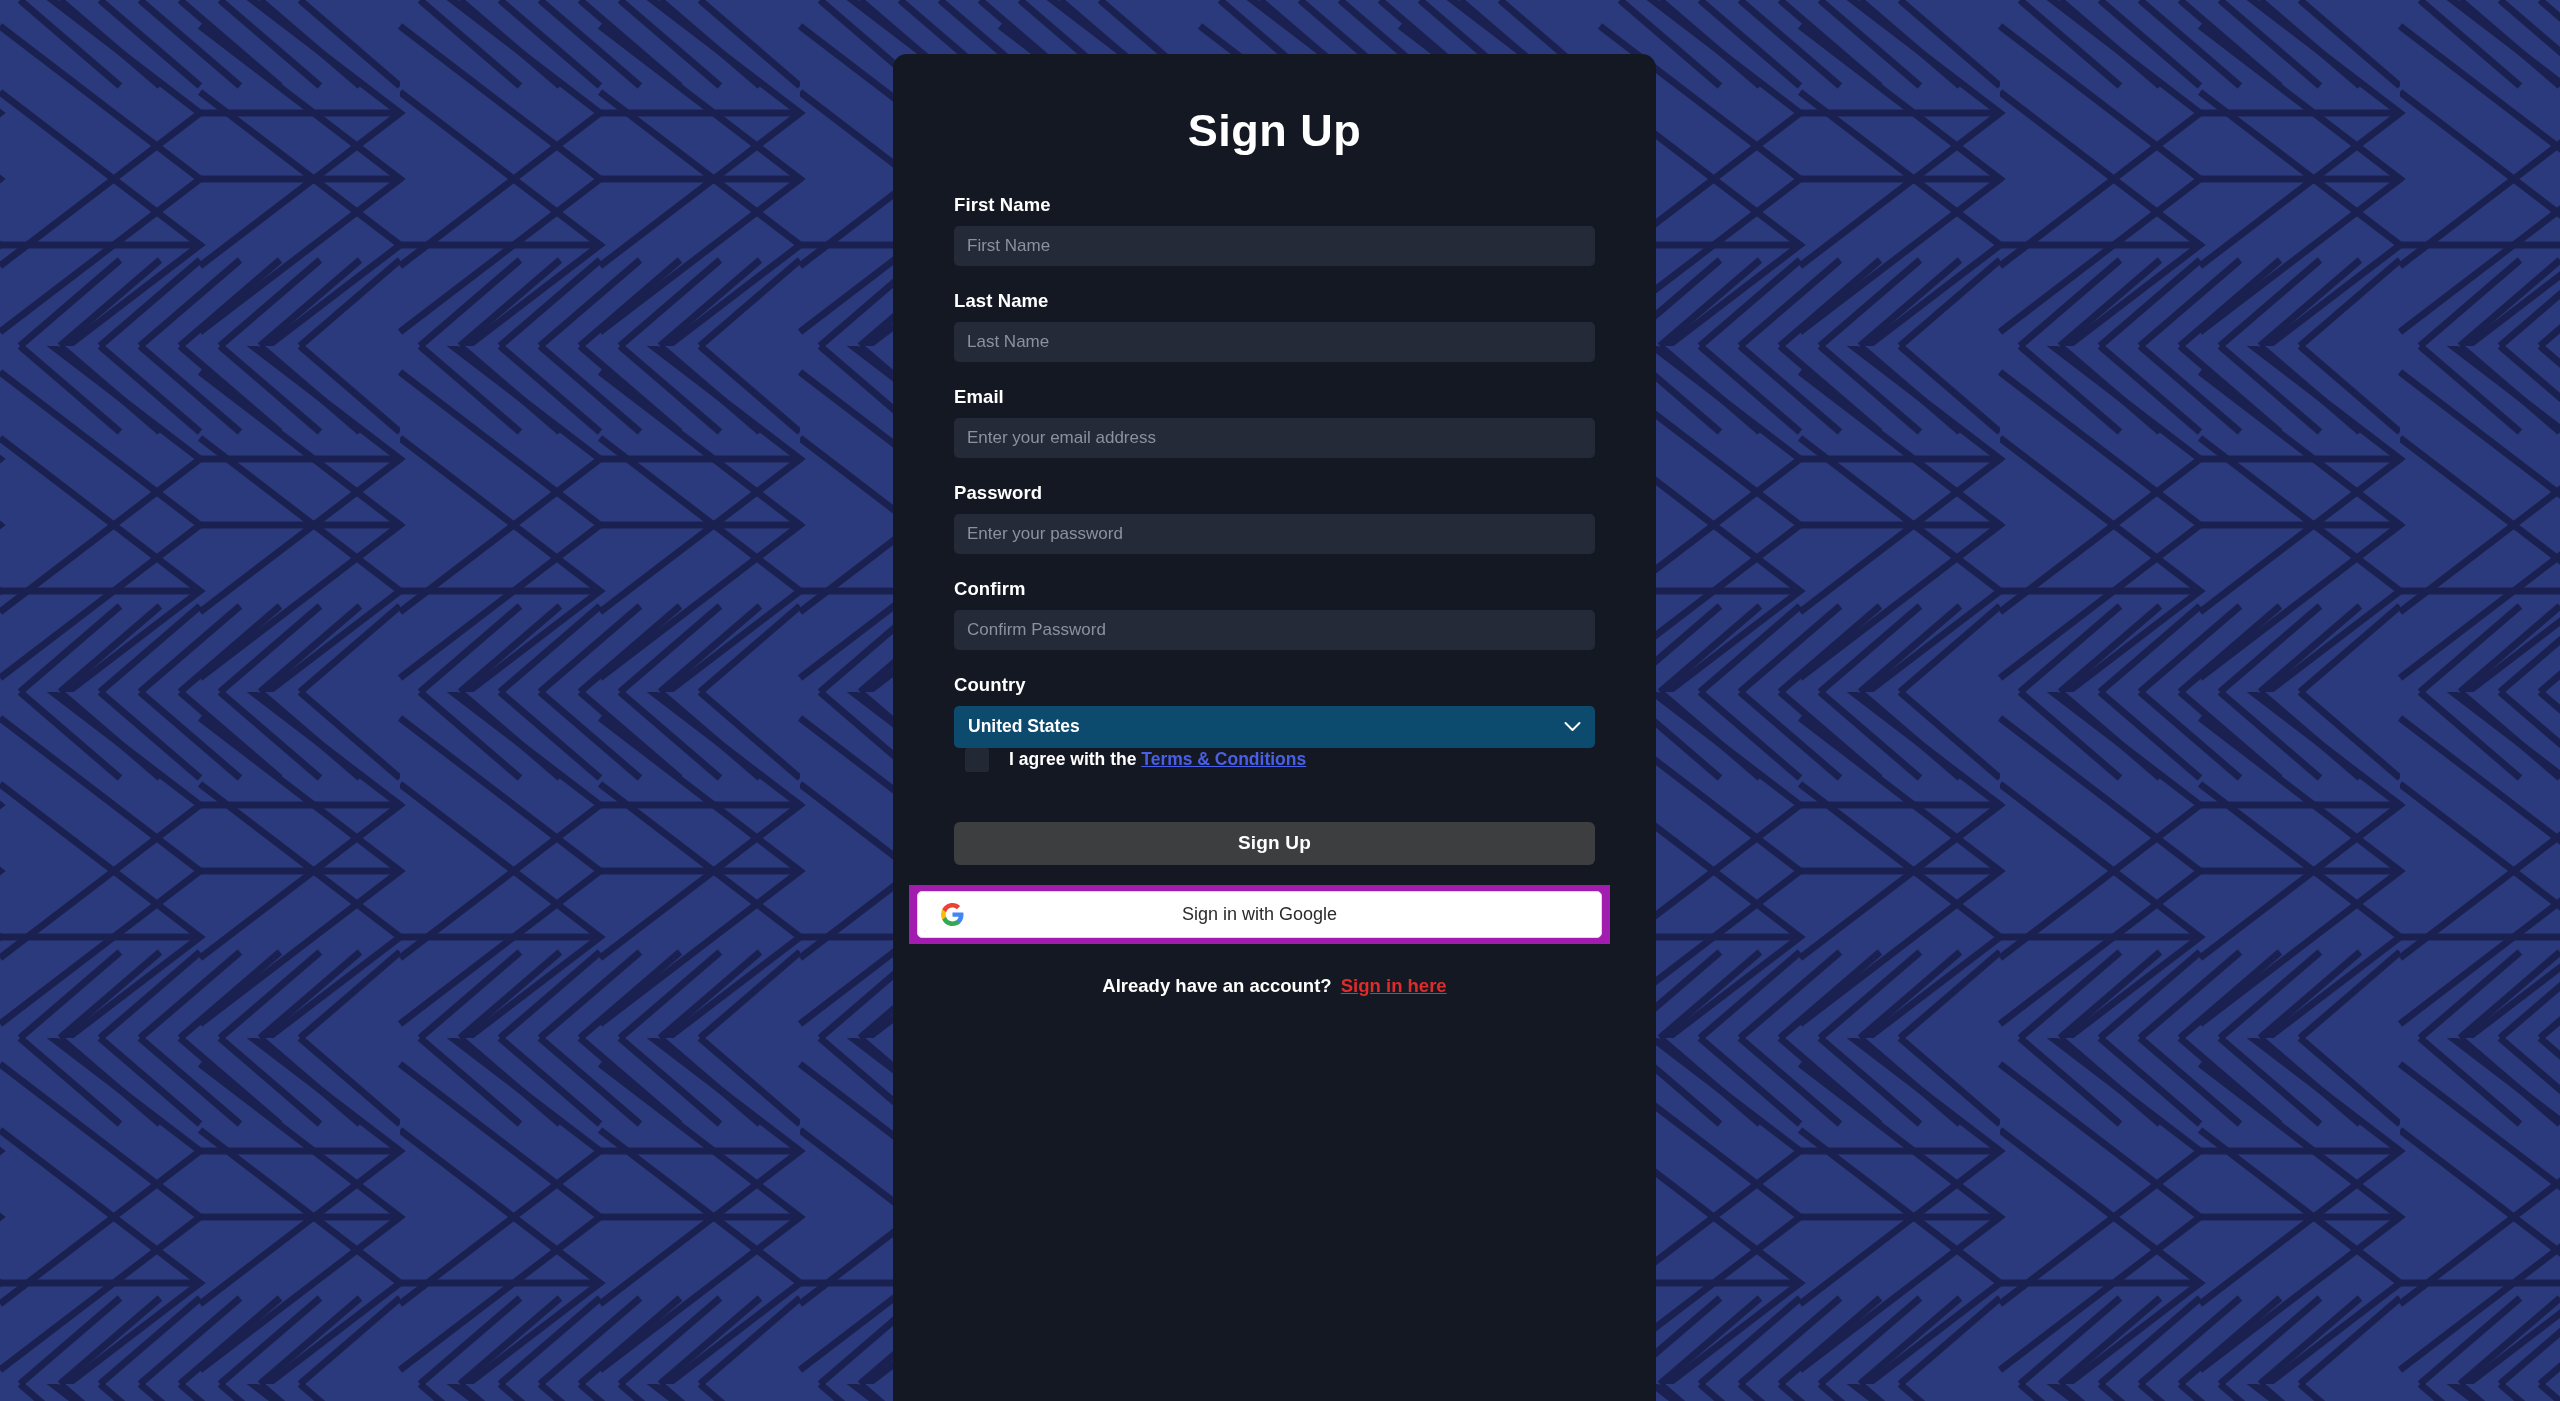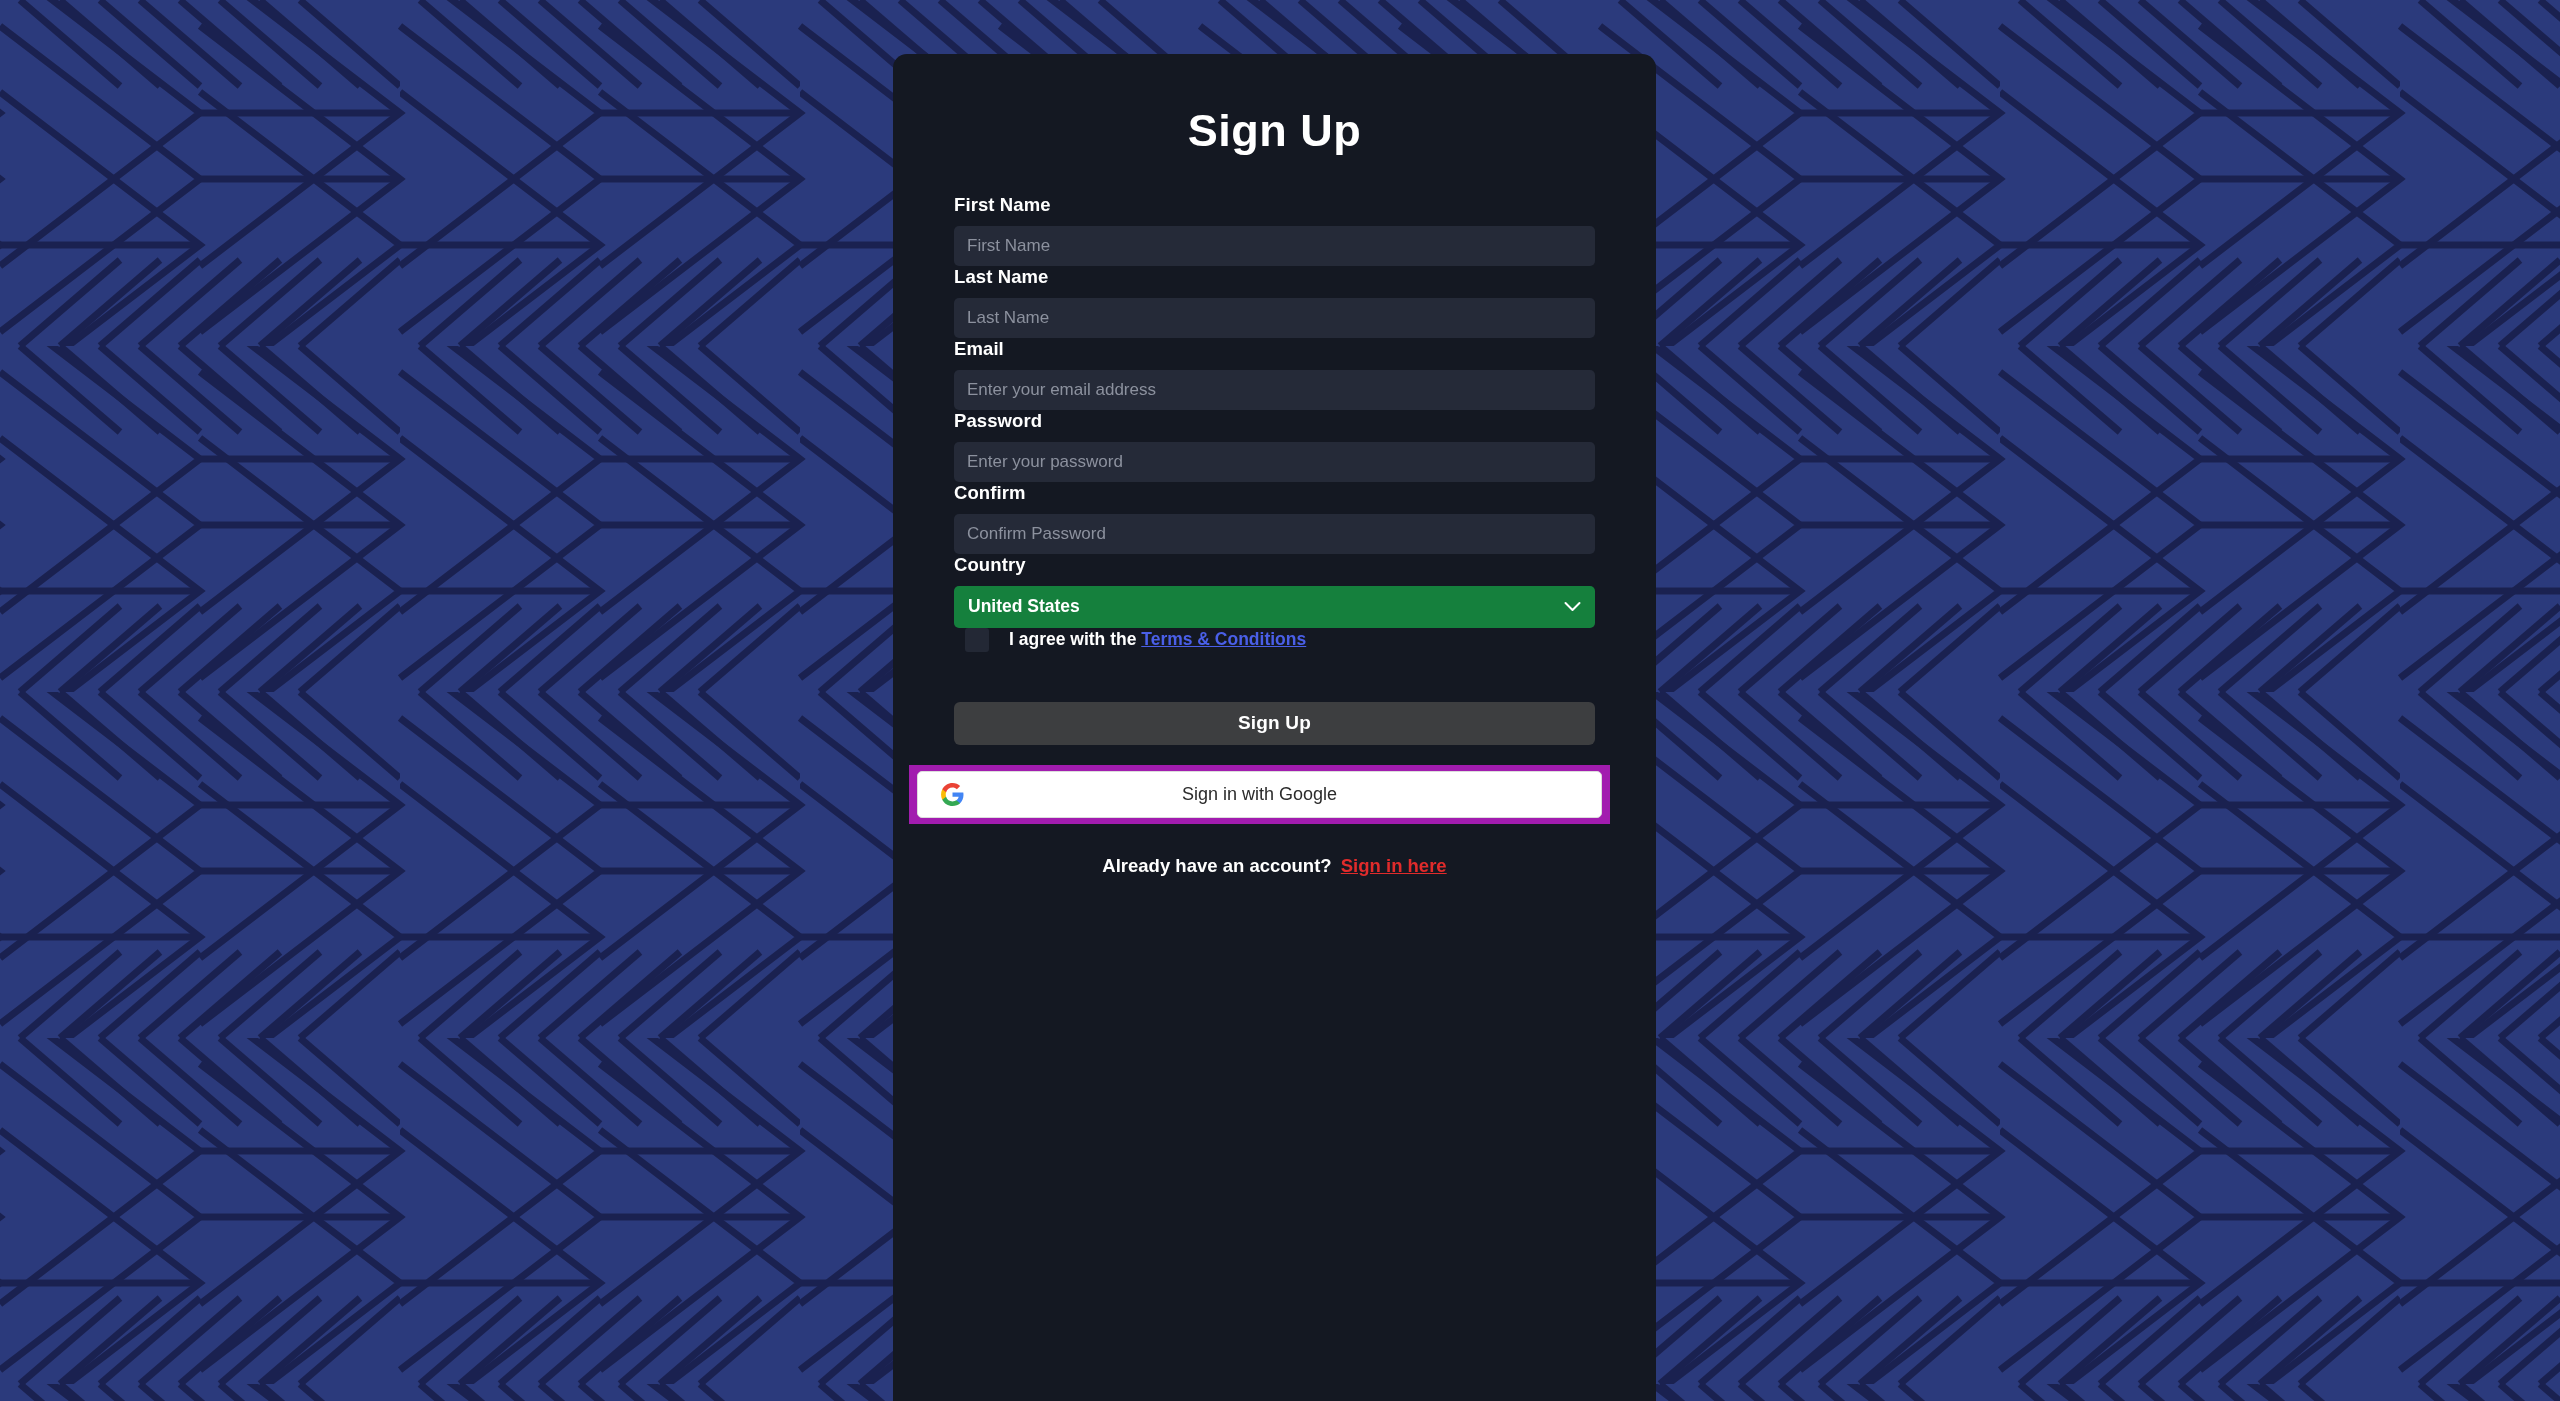--- a/index.html
+++ b/index.html
@@ -52,20 +52,21 @@
     font-weight: bold;
     color: #ffffff;
     text-align: center;
     letter-spacing: 0.5px;
     padding-top: 52px;
     padding-bottom: 0;
     line-height: 1.1;
   }
 
   .field-group {
+    margin-top: 24px;
   }
   .field-group.first { margin-top: 38px; }
 
   .field-label {
     display: block;
     font-size: 18.5px;
     font-weight: bold;
     color: #ffffff;
     margin-bottom: 10px;
     letter-spacing: 0.1px;
@@ -92,21 +93,21 @@
   
   .select-wrap {
     position: relative;
     width: 100%;
   }
   .select-box {
     display: flex;
     align-items: center;
     width: 100%;
     height: 42px;
-    background: #15803d;
+    background: #0c4a6e;
     border: none;
     border-radius: 5px;
     color: #ffffff;
     font-family: "Liberation Sans", "DejaVu Sans", sans-serif;
     font-size: 17.5px;
     font-weight: bold;
     padding: 0 14px;
     cursor: pointer;
   }
   .select-chevron {

